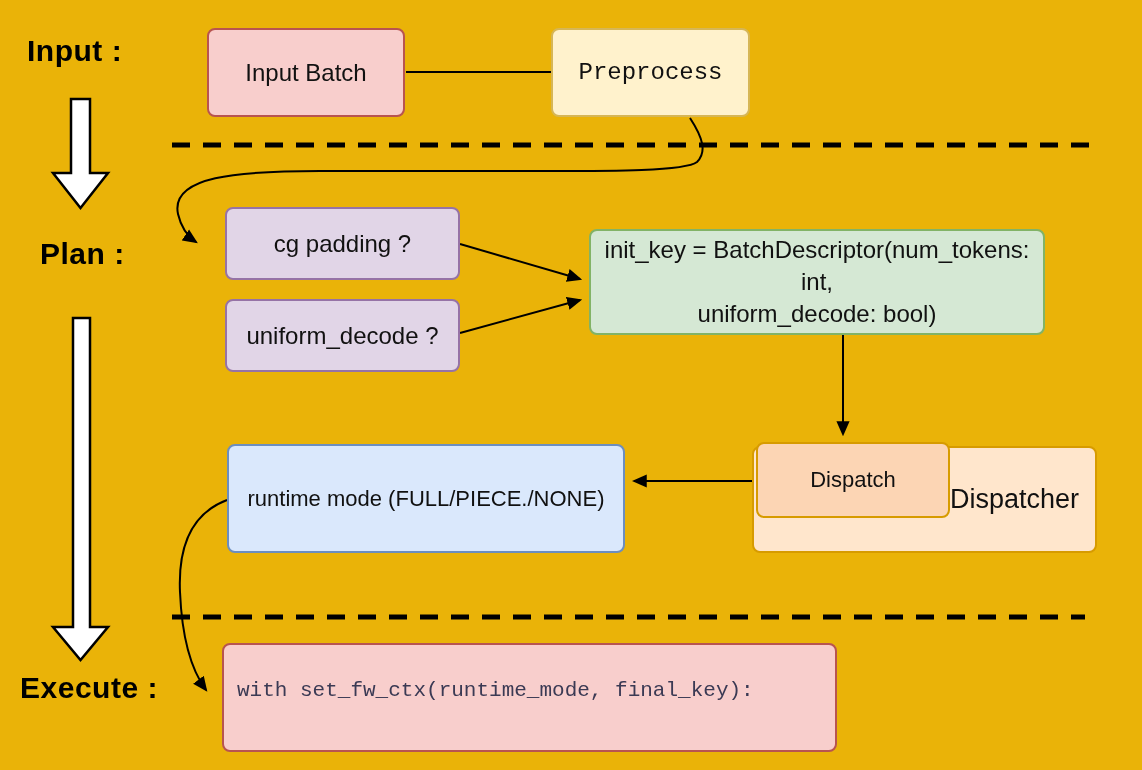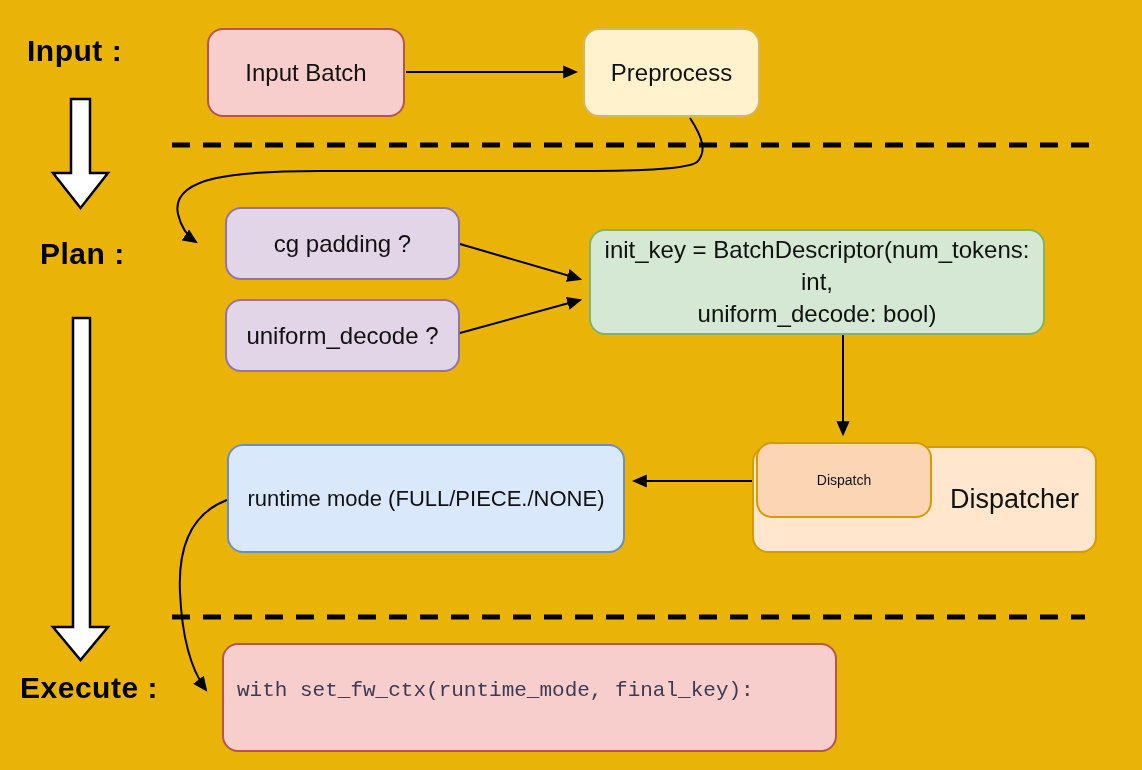--- a/index.html
+++ b/index.html
@@ -5,21 +5,21 @@
   html,body{margin:0;padding:0;background:#ffffff;}
   #canvas{
     position:relative;width:1142px;height:770px;background:#eab308;
     font-family:"Liberation Sans",sans-serif;overflow:hidden;
   }
   .stage-label{
     position:absolute;font-weight:bold;font-size:30px;color:#000;
     white-space:nowrap;letter-spacing:0.5px;
   }
   .node{
-    position:absolute;border-radius:16px;border:2px solid #000;
+    position:absolute;border-radius:8px;border:2px solid #000;
     display:flex;flex-direction:column;align-items:center;justify-content:center;
     text-align:center;color:#111;box-sizing:border-box;
   }
   .node span{display:block;}
   .red    {background:var(--red_fill);border-color:var(--red_stroke);}
   .yellow {background:var(--yellow_fill);border-color:var(--yellow_stroke);}
   .purple {background:var(--purple_fill);border-color:var(--purple_stroke);}
   .green  {background:var(--green_fill);border-color:var(--green_stroke);}
   .blue   {background:var(--blue_fill);border-color:var(--blue_stroke);}
   .orange-outer{background:var(--orange_outer_fill);border-color:var(--orange_stroke);}
@@ -72,21 +72,21 @@
 
     <path d="M 752,481 L 634,481" fill="none" stroke="#000" stroke-width="2" marker-end="url(#ah)"></path>
 
     <path d="M 227,500 C 190,514 178,548 180,592 C 182,640 192,671 206,690" fill="none" stroke="#000" stroke-width="2" marker-end="url(#ah)"></path>
   </svg>
 
   <div class="node red fs24" style="left:207px;top:28px;width:198px;height:89px;">
     <span>Input Batch</span>
   </div>
 
-  <div class="node yellow fs24" style="left:583px;top:28px;width:177px;height:89px;">
+  <div class="node yellow fs24" style="left:551px;top:28px;width:199px;height:89px;font-family:Liberation Mono, monospace;">
     <span>Preprocess</span>
   </div>
 
   <div class="node purple fs24" style="left:225px;top:207px;width:235px;height:73px;">
     <span>cg padding ?</span>
   </div>
 
   <div class="node purple fs24" style="left:225px;top:299px;width:235px;height:73px;">
     <span>uniform_decode ?</span>
   </div>
@@ -94,21 +94,21 @@
   <div class="node green fs24" style="left:589px;top:229px;width:456px;height:106px;">
     <span>init_key = BatchDescriptor(num_tokens: int,</span>
     <span>uniform_decode: bool)</span>
   </div>
 
   <div class="node orange-outer fs27" style="left:752px;top:446px;width:345px;height:107px;"></div>
   <div style="position:absolute;left:932px;top:446px;width:165px;height:107px;display:flex;flex-direction:column;
               align-items:center;justify-content:center;text-align:center;font-size:27px;line-height:33px;color:#111;">
     <span>Dispatcher</span>
   </div>
-  <div class="node orange-inner" style="left:756px;top:442px;width:176px;height:76px;font-size:14px;">
+  <div class="node orange-inner" style="left:756px;top:442px;width:194px;height:76px;font-size:22px;">
     <span>Dispatch</span>
   </div>
 
   <div class="node blue fs22" style="left:227px;top:444px;width:398px;height:109px;">
     <span>runtime mode (FULL/PIECE./NONE)</span>
   </div>
 
   <div class="node red code-box" style="left:222px;top:643px;width:615px;height:109px;">
     <span>with set_fw_ctx(runtime_mode, final_key):</span>
   </div>

